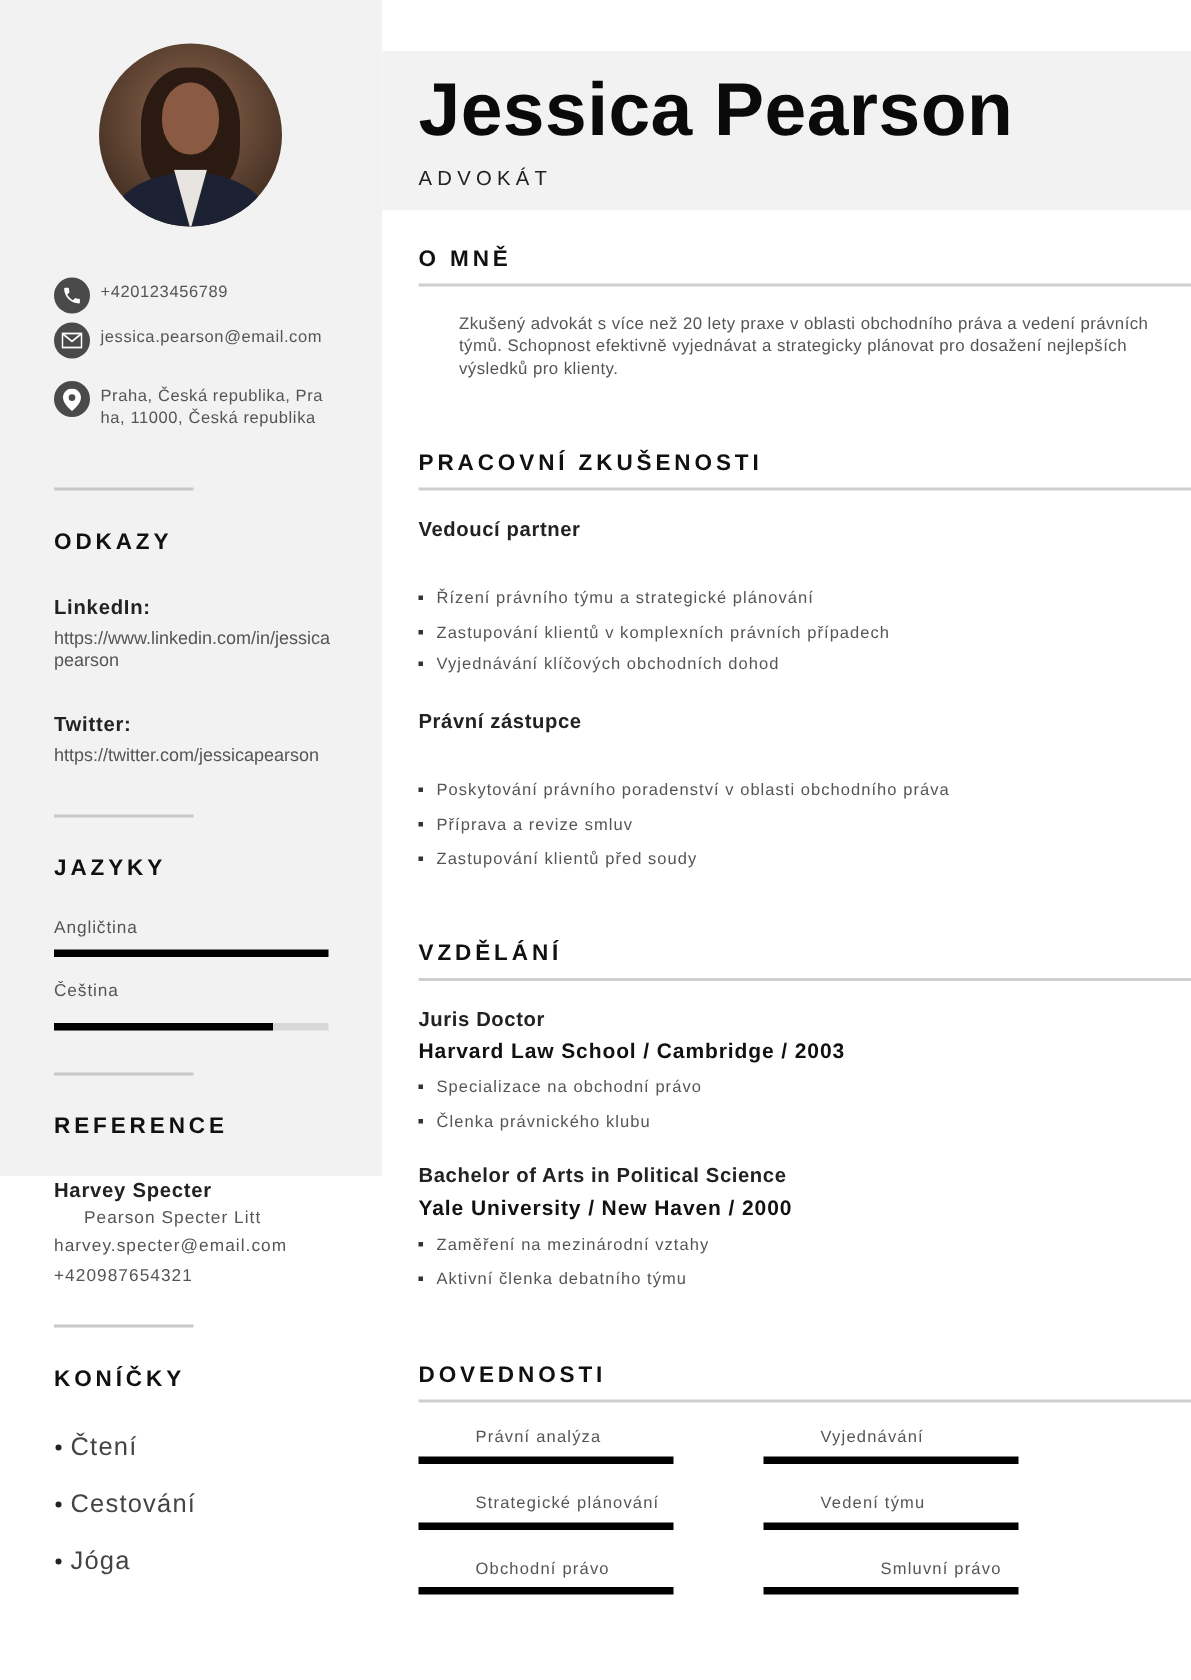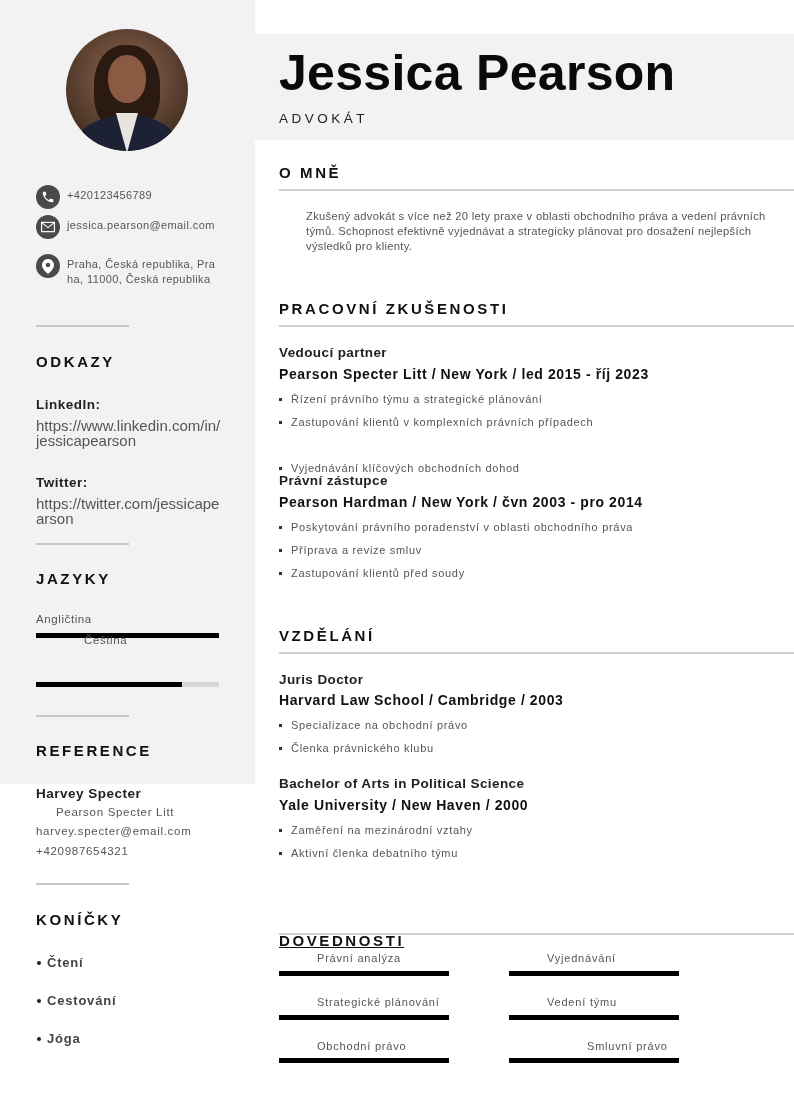--- a/index.html
+++ b/index.html
@@ -17,30 +17,30 @@
   .photo .shirt { position: absolute; left: 50px; top: 84px; width: 22px; height: 40px; background: #e8e4e0; clip-path: polygon(0 0,100% 0,50% 100%); }
 
   .contact { position: absolute; left: 36px; width: 180px; display: flex; align-items: flex-start; }
   .cicon { width: 24px; height: 24px; border-radius: 50%; background: #4a4a4a; flex-shrink: 0; display: flex; align-items: center; justify-content: center; }
   .ctext { margin-left: 7px; font-size: 11px; line-height: 14.5px; color: #555; letter-spacing: 0.4px; padding-top: 3px; word-break: break-all; }
 
   .divider { position: absolute; left: 36px; width: 93px; height: 2px; background: #c8c8c8; }
 
   .sb-heading { position: absolute; left: 36px; font-size: 15px; font-weight: bold; letter-spacing: 2.6px; color: #111; }
   .link-label { position: absolute; left: 36px; font-size: 13.5px; font-weight: bold; color: #222; letter-spacing: 0.5px; }
-  .link-url { position: absolute; left: 36px; width: 185px; font-size: 15px; line-height: 15px; color: #555; word-break: break-all; }
+  .link-url { position: absolute; left: 36px; width: 185px; font-size: 12px; line-height: 15px; color: #555; word-break: break-all; }
 
   .lang-name { position: absolute; left: 36px; font-size: 11.5px; color: #555; letter-spacing: 0.6px; }
   .lang-track { position: absolute; left: 36px; width: 183px; height: 5px; background: #d8d8d8; }
   .lang-fill { height: 5px; background: #000; }
 
   .ref-name { position: absolute; left: 36px; font-size: 13.5px; font-weight: bold; color: #222; letter-spacing: 0.5px; }
   .ref-line { position: absolute; left: 36px; font-size: 11.5px; color: #555; letter-spacing: 0.7px; }
 
-  .hobby { position: absolute; left: 37px; font-size: 13px; color: #444; letter-spacing: 0.8px; font-weight: bold; }
+  .hobby { position: absolute; left: 37px; font-size: 17px; color: #444; letter-spacing: 0.8px; }
   .hobby .dot { display: inline-block; width: 4px; height: 4px; border-radius: 50%; background: #222; margin-right: 6px; vertical-align: middle; position: relative; top: -1px; }
 
   .header-band { position: absolute; left: 0; top: 34px; width: 539px; height: 106px; background: #f2f2f2; }
   .name { position: absolute; left: 24px; top: 10px; font-size: 50px; font-weight: bold; color: #0a0a0a; letter-spacing: 0.3px; line-height: 58px; }
   .jobtitle { position: absolute; left: 24px; top: 77px; font-size: 13.5px; letter-spacing: 3.5px; color: #222; }
 
   .sec-heading { position: absolute; left: 24px; font-size: 15px; font-weight: bold; letter-spacing: 2.6px; color: #111; }
   .sec-rule { position: absolute; left: 24px; width: 515px; height: 2px; background: #cfcfcf; }
 
   .about { position: absolute; left: 24px; top: 209px; width: 490px; font-size: 11.2px; line-height: 15px; color: #555; letter-spacing: 0.3px; margin-left: 27px; }
@@ -101,21 +101,21 @@
   <div class="link-label" style="top:475px;">Twitter:</div>
   <div class="link-url" style="top:496px;">https://twitter.com/jessicapearson</div>
 
   <div class="divider" style="top:543px;"></div>
 
   <div class="sb-heading" style="top:570px;">JAZYKY</div>
   <div class="lang-name" style="top:613px;">Angličtina</div>
   <div class="lang-track" style="top:633px;">
       <div class="lang-fill" style="width:100%;"></div>
     </div>
-  <div class="lang-name" style="top:634px;margin-left:48px;">Čeština</div>
+  <div class="lang-name" style="top:655px;">Čeština</div>
   <div class="lang-track" style="top:682px;">
       <div class="lang-fill" style="width:80%;"></div>
     </div>
 
   <div class="divider" style="top:715px;"></div>
 
   <div class="sb-heading" style="top:742px;text-align:right;">REFERENCE</div>
   <div class="ref-name" style="top:786px;">Harvey Specter</div>
   <div class="ref-line" style="top:806px;margin-left:20px;">Pearson Specter Litt</div>
   <div class="ref-line" style="top:825px;">harvey.specter@email.com</div>
@@ -136,45 +136,43 @@
   </div>
 
   <div class="sec-heading" style="top:164px;">O MNĚ</div>
   <div class="sec-rule" style="top:189px;"></div>
   <p class="about">Zkušený advokát s více než 20 lety praxe v oblasti obchodního práva a vedení právních týmů. Schopnost efektivně vyjednávat a strategicky plánovat pro dosažení nejlepších výsledků pro klienty.</p>
 
   <div class="sec-heading" style="top:300px;">PRACOVNÍ ZKUŠENOSTI</div>
   <div class="sec-rule" style="top:325px;"></div>
 
   <div class="entry-title" style="top:345px;">Vedoucí partner</div>
-  <div class="entry-sub" style="top:366px;">Pearson Specter Litt / New York / led 2015 - říj 2023</div>
   <div class="bullet" style="top:393px;"><span class="sq"></span><span>Řízení právního týmu a strategické plánování</span></div>
   <div class="bullet" style="top:416px;"><span class="sq"></span><span>Zastupování klientů v komplexních právních případech</span></div>
-  <div class="bullet" style="top:462px;"><span class="sq"></span><span>Vyjednávání klíčových obchodních dohod</span></div>
+  <div class="bullet" style="top:437px;"><span class="sq"></span><span>Vyjednávání klíčových obchodních dohod</span></div>
 
   <div class="entry-title" style="top:473px;">Právní zástupce</div>
-  <div class="entry-sub" style="top:494px;">Pearson Hardman / New York / čvn 2003 - pro 2014</div>
   <div class="bullet" style="top:521px;"><span class="sq"></span><span>Poskytování právního poradenství v oblasti obchodního práva</span></div>
   <div class="bullet" style="top:544px;"><span class="sq"></span><span>Příprava a revize smluv</span></div>
   <div class="bullet" style="top:567px;"><span class="sq"></span><span>Zastupování klientů před soudy</span></div>
 
   <div class="sec-heading" style="top:627px;">VZDĚLÁNÍ</div>
   <div class="sec-rule" style="top:652px;"></div>
 
   <div class="entry-title" style="top:672px;">Juris Doctor</div>
   <div class="entry-sub" style="top:692px;">Harvard Law School / Cambridge / 2003</div>
   <div class="bullet" style="top:719px;"><span class="sq"></span><span>Specializace na obchodní právo</span></div>
   <div class="bullet" style="top:742px;"><span class="sq"></span><span>Členka právnického klubu</span></div>
 
   <div class="entry-title" style="top:776px;">Bachelor of Arts in Political Science</div>
   <div class="entry-sub" style="top:797px;">Yale University / New Haven / 2000</div>
   <div class="bullet" style="top:824px;"><span class="sq"></span><span>Zaměření na mezinárodní vztahy</span></div>
   <div class="bullet" style="top:847px;"><span class="sq"></span><span>Aktivní členka debatního týmu</span></div>
 
-  <div class="sec-heading" style="top:932px;text-decoration:underline;">DOVEDNOSTI</div>
+  <div class="sec-heading" style="top:908px;">DOVEDNOSTI</div>
   <div class="sec-rule" style="top:933px;"></div>
 
   <div class="skill-name" style="left:24px; top:952px;">Právní analýza</div>
   <div class="skill-track" style="left:24px; top:971px;">
       <div class="skill-fill" style="width:100%;"></div>
     </div>
   <div class="skill-name" style="left:254px; top:952px;">Vyjednávání</div>
   <div class="skill-track" style="left:254px; top:971px;">
       <div class="skill-fill" style="width:100%;"></div>
     </div>

